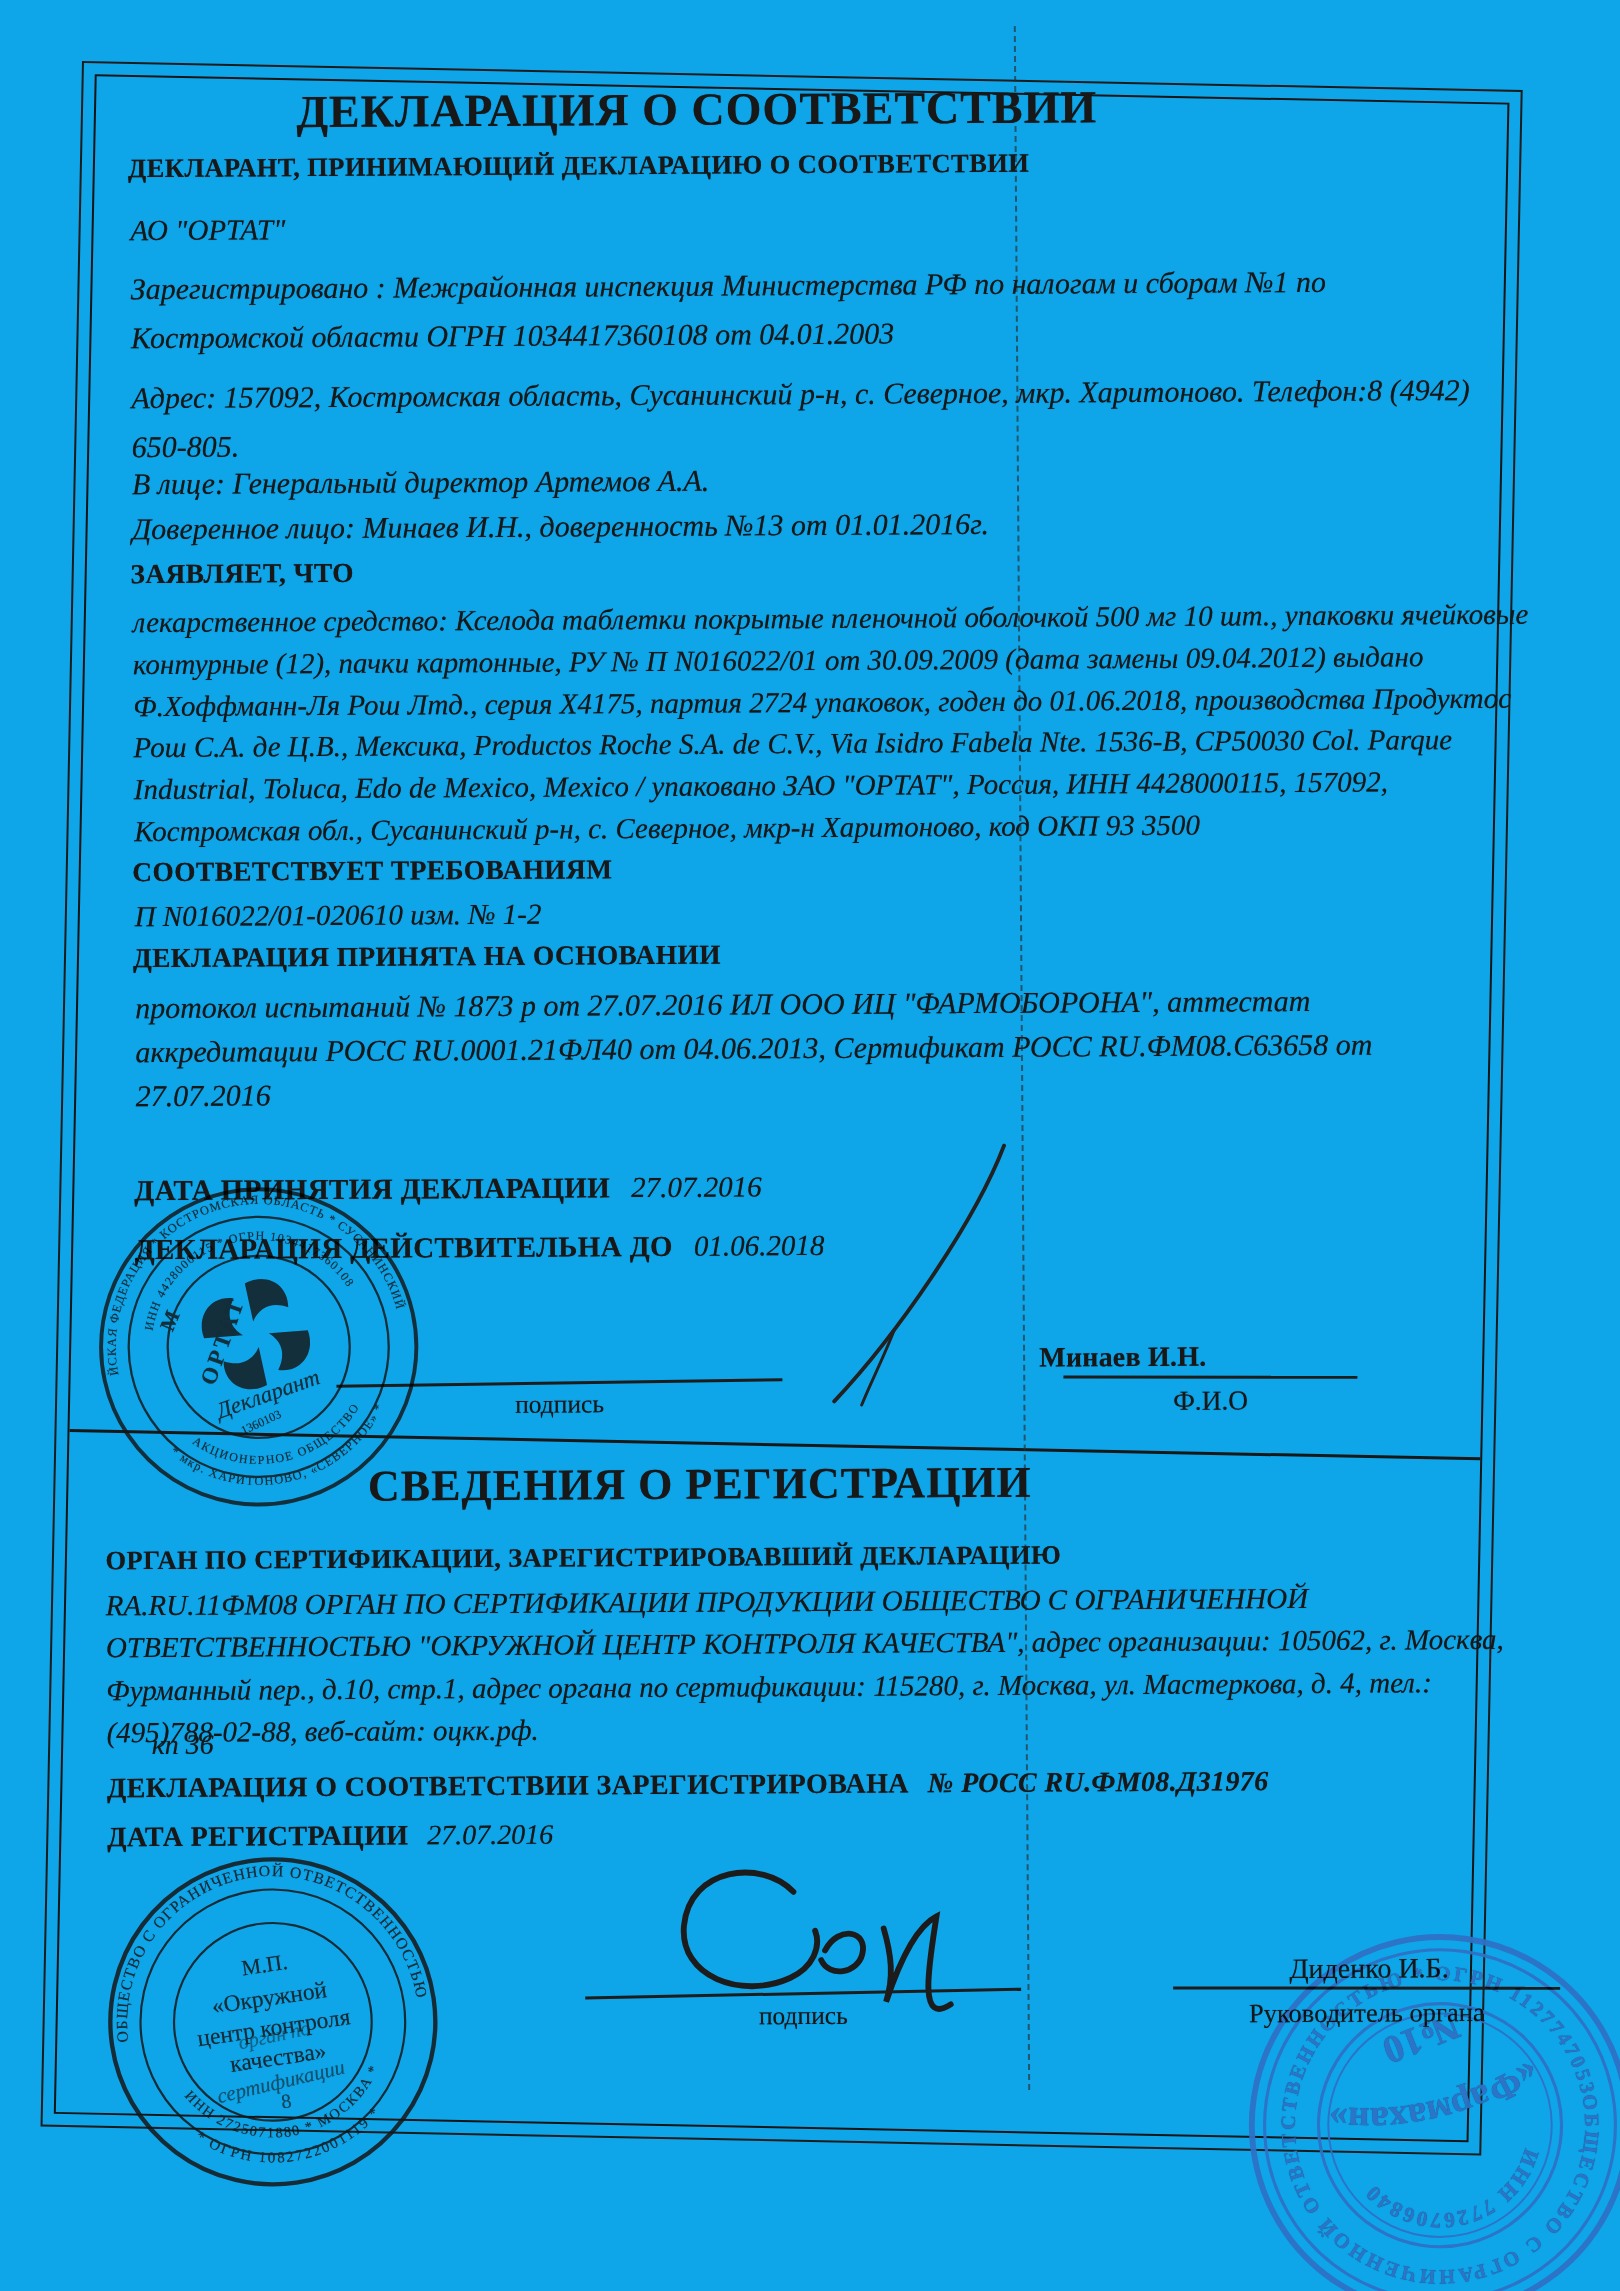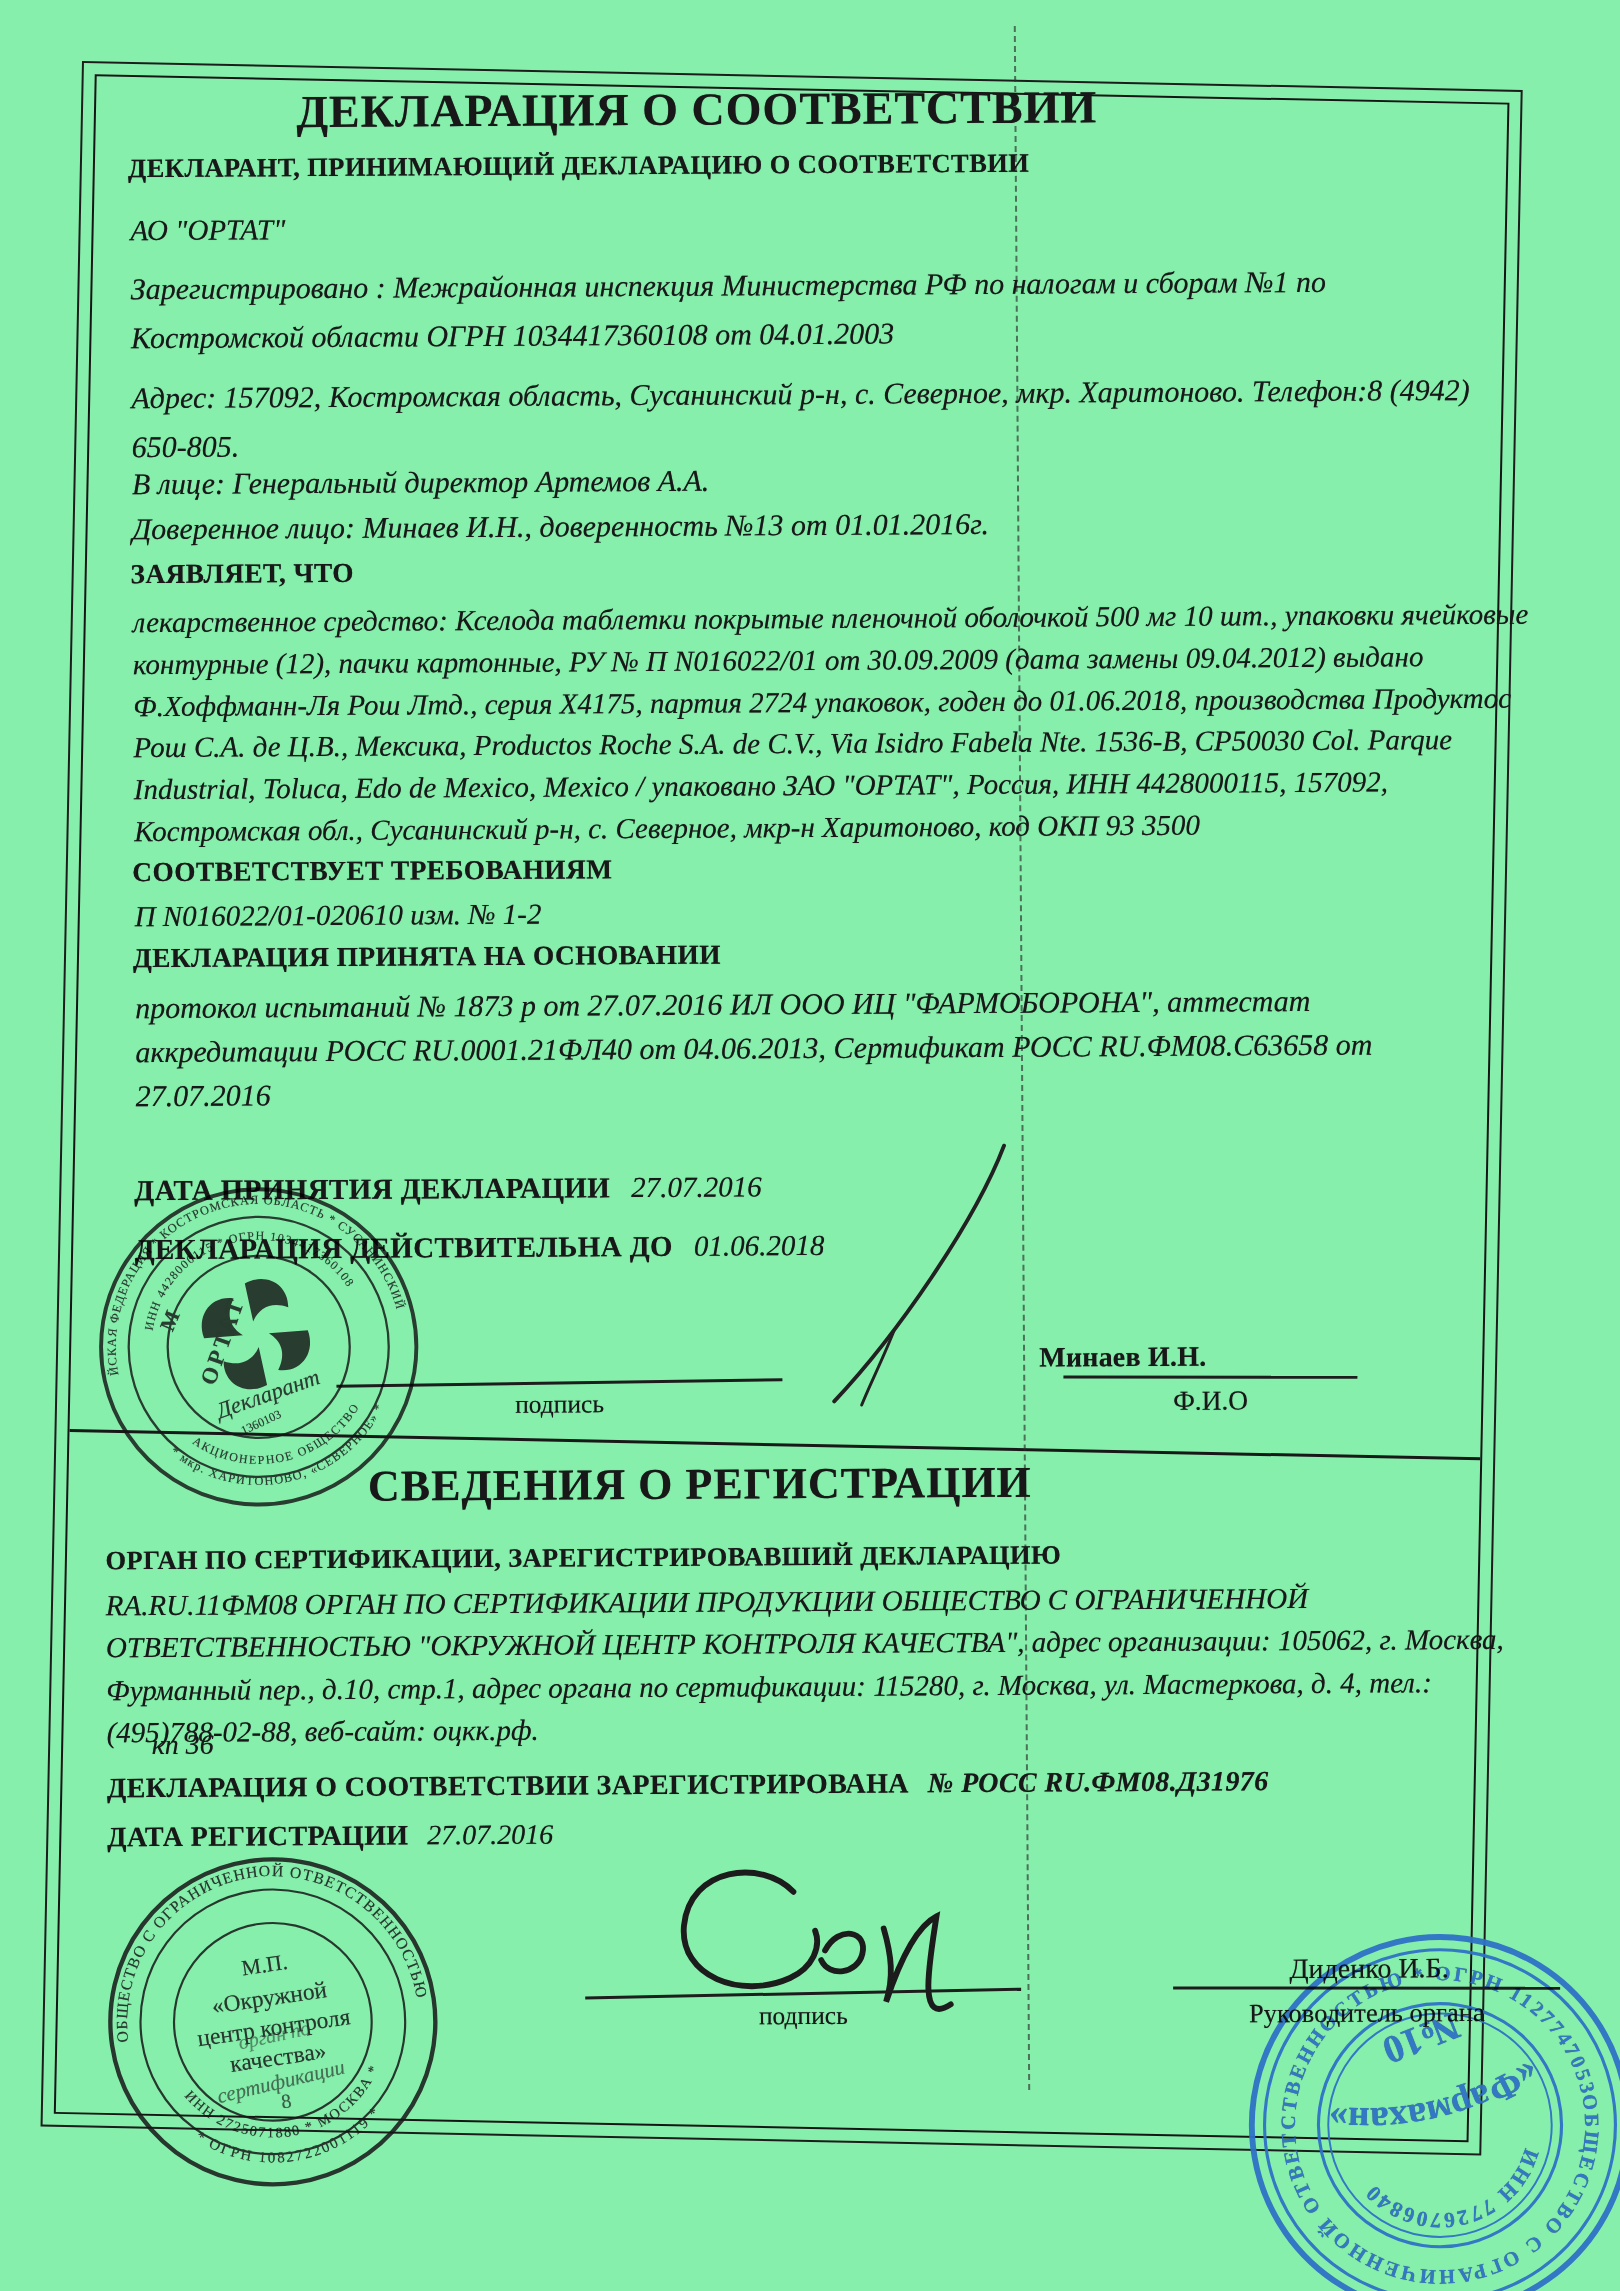--- a/index.html
+++ b/index.html
@@ -1,18 +1,18 @@
 <!DOCTYPE html>
 <html><head>
 <meta charset="utf-8">
 <style>
   html,body{margin:0;padding:0;background:#ffffff;}
   body{width:1620px;height:2292px;position:relative;overflow:hidden;
        font-family:"Liberation Serif",serif;color:#181818;}
-  .root{position:absolute;inset:0;overflow:hidden;background:#86efac;}
+  .root{position:absolute;inset:0;overflow:hidden;background:#0ea5e9;}
 
   
   .frame{position:absolute;left:82px;top:61px;width:1441px;height:2066px;
          transform:rotate(1.15deg);transform-origin:0 0;pointer-events:none;}
   .frame .outer{position:absolute;inset:0;border:2.9px solid #1c1c1c;}
   .frame .inner{position:absolute;inset:12.7px;border:2.9px solid #151515;}
   .frame .divider{position:absolute;left:14.7px;right:14.7px;top:1368px;height:2.9px;background:#181818;}
 
   
   .content{position:absolute;inset:0;transform:rotate(-0.35deg);transform-origin:50% 0;

